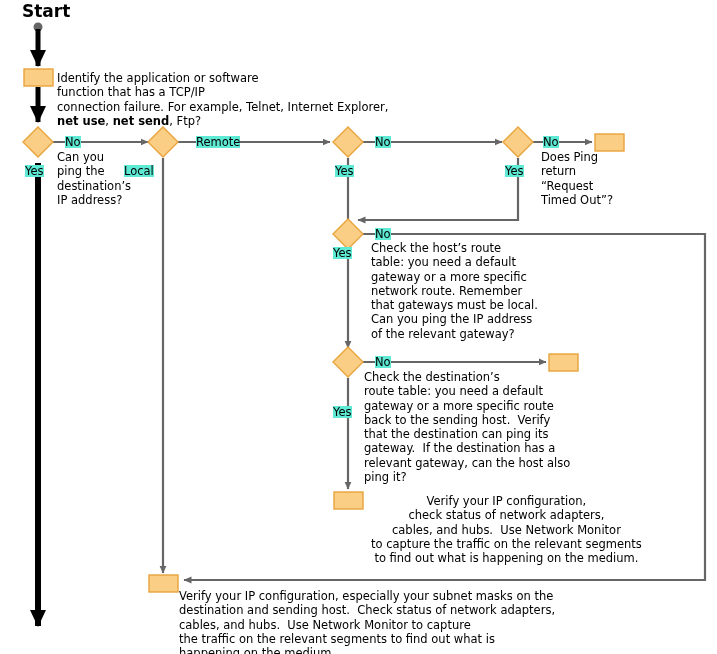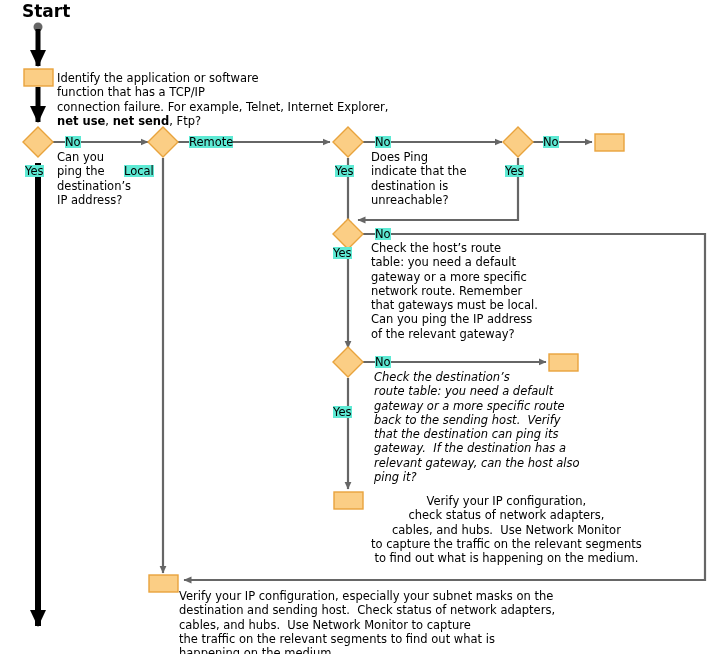--- a/index.html
+++ b/index.html
@@ -107,36 +107,36 @@
 <span>ping the</span>
 <span>destination’s</span>
 <span>IP address?</span></div>
 
   <div class="txt" style="left:57px; top:71px;"><span>Identify the application or software</span>
 <span>function that has a TCP/IP</span>
 <span>connection failure. For example, Telnet, Internet Explorer,</span>
 <span class="bold-inline">net use</span><span>, </span><span class="bold-inline">net send</span><span>, Ftp?</span></div>
 
 
-  <div class="txt" style="left:371px; top:150px;"><span>Does Ping</span>
-<span>indicate that the</span>
-<span>destination is</span>
-<span>unreachable?</span></div>
 
+  <div class="txt" style="left:541px; top:150px;"><span>Does Ping</span>
+<span>return</span>
+<span>“Request</span>
+<span>Timed Out”?</span></div>
 
 
   <div class="txt" style="left:371px; top:241px;"><span>Check the host’s route</span>
 <span>table: you need a default</span>
 <span>gateway or a more specific</span>
 <span>network route. Remember</span>
 <span>that gateways must be local.</span>
 <span>Can you ping the IP address</span>
 <span>of the relevant gateway?</span></div>
 
-  <div class="txt" style="left:374px; top:370px;font-style:italic;"><span>Check the destination’s</span>
+  <div class="txt" style="left:364px; top:370px;"><span>Check the destination’s</span>
 <span>route table: you need a default</span>
 <span>gateway or a more specific route</span>
 <span>back to the sending host.  Verify</span>
 <span>that the destination can ping its</span>
 <span>gateway.  If the destination has a</span>
 <span>relevant gateway, can the host also</span>
 <span>ping it?</span></div>
 
 
   <div class="txt" style="left:371px; top:494px;text-align:center;"><span>Verify your IP configuration,</span>
@@ -147,21 +147,21 @@
 
   <div class="txt" style="left:179px; top:589px;"><span>Verify your IP configuration, especially your subnet masks on the</span>
 <span>destination and sending host.  Check status of network adapters,</span>
 <span>cables, and hubs.  Use Network Monitor to capture</span>
 <span>the traffic on the relevant segments to find out what is</span>
 <span>happening on the medium.</span></div>
 
   <div class="edgelabel" style="left:65px; top:136px;">No</div>
   <div class="edgelabel" style="left:25px; top:165px;">Yes</div>
   <div class="edgelabel" style="left:124px; top:165px;">Local</div>
-  <div class="edgelabel" style="left:189px; top:136px;">Remote</div>
+  <div class="edgelabel" style="left:196px; top:136px;">Remote</div>
   <div class="edgelabel" style="left:375px; top:136px;">No</div>
   <div class="edgelabel" style="left:335px; top:165px;">Yes</div>
   <div class="edgelabel" style="left:543px; top:136px;">No</div>
   <div class="edgelabel" style="left:505px; top:165px;">Yes</div>
   <div class="edgelabel" style="left:375px; top:228px;">No</div>
   <div class="edgelabel" style="left:333px; top:247px;">Yes</div>
   <div class="edgelabel" style="left:375px; top:356px;">No</div>
   <div class="edgelabel" style="left:333px; top:406px;">Yes</div>
 
 </div>

